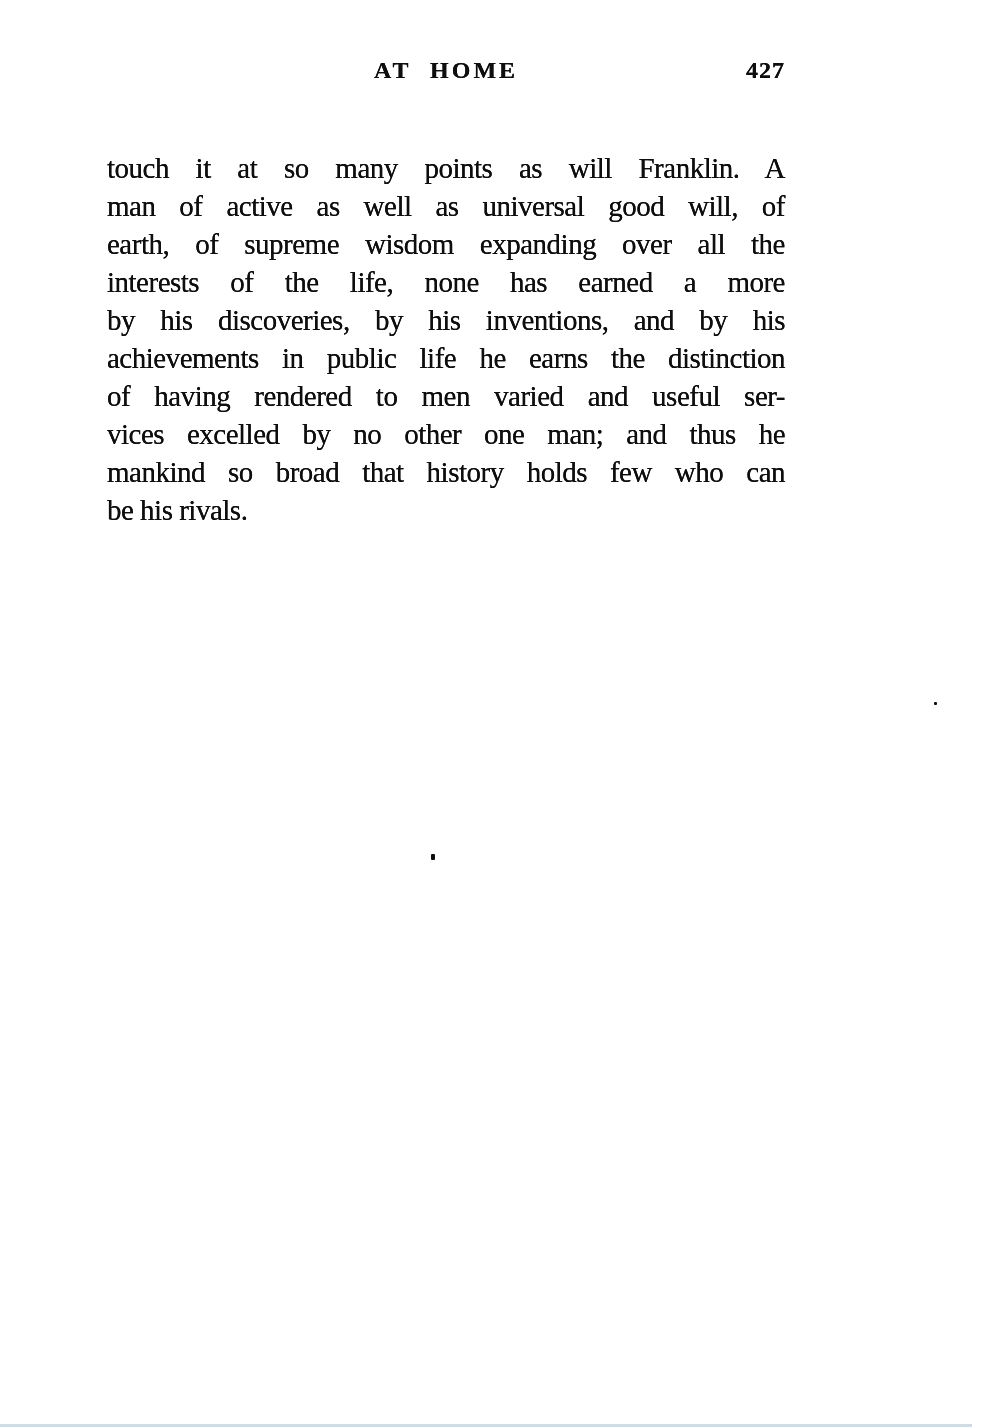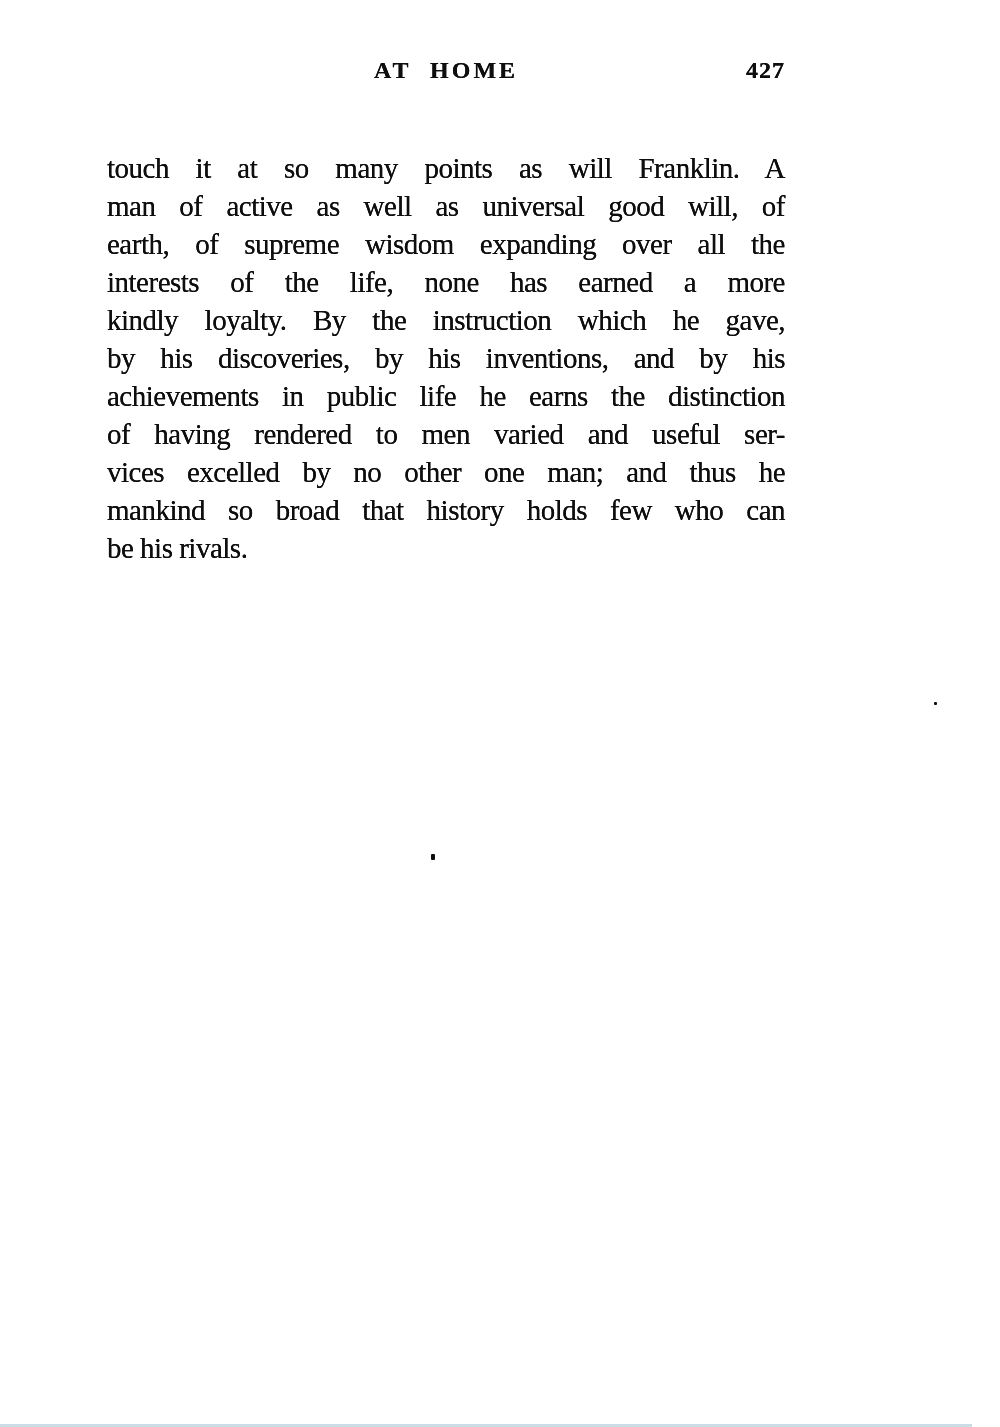--- a/index.html
+++ b/index.html
@@ -85,21 +85,20 @@
   <div class="header-row">
     <div class="running-head">AT HOME</div>
     <div class="page-number">427</div>
   </div>
 
   <div class="text-block">
     <div class="body-line">touch it at so many points as will Franklin.  A</div>
     <div class="body-line">man of active as well as universal good will, of</div>
     <div class="body-line">earth, of supreme wisdom expanding over all the</div>
     <div class="body-line">interests of the life, none has earned a more</div>
-    <div class="body-line">kindly loyalty.  By the instruction which he gave,</div>
     <div class="body-line">by his discoveries, by his inventions, and by his</div>
     <div class="body-line">achievements in public life he earns the distinction</div>
     <div class="body-line">of having rendered to men varied and useful ser-</div>
     <div class="body-line">vices excelled by no other one man; and thus he</div>
     <div class="body-line">mankind so broad that history holds few who can</div>
     <div class="body-line last">be his rivals.</div>
   </div>
 
   <div class="page-bottom-edge"></div>
 

